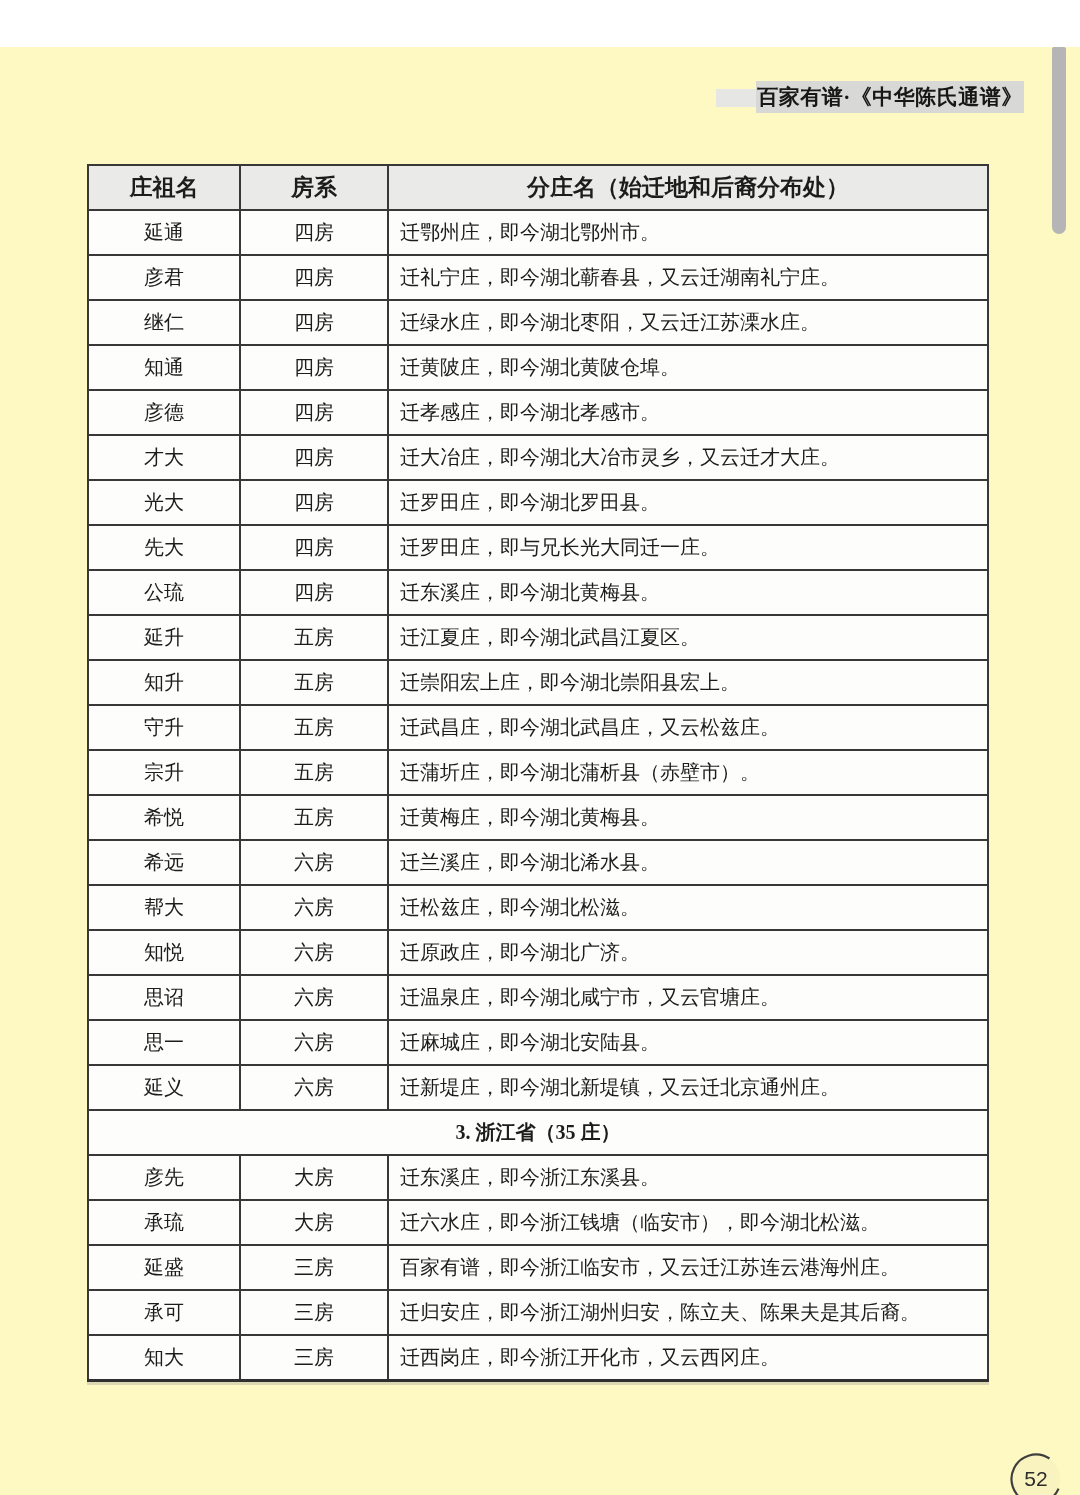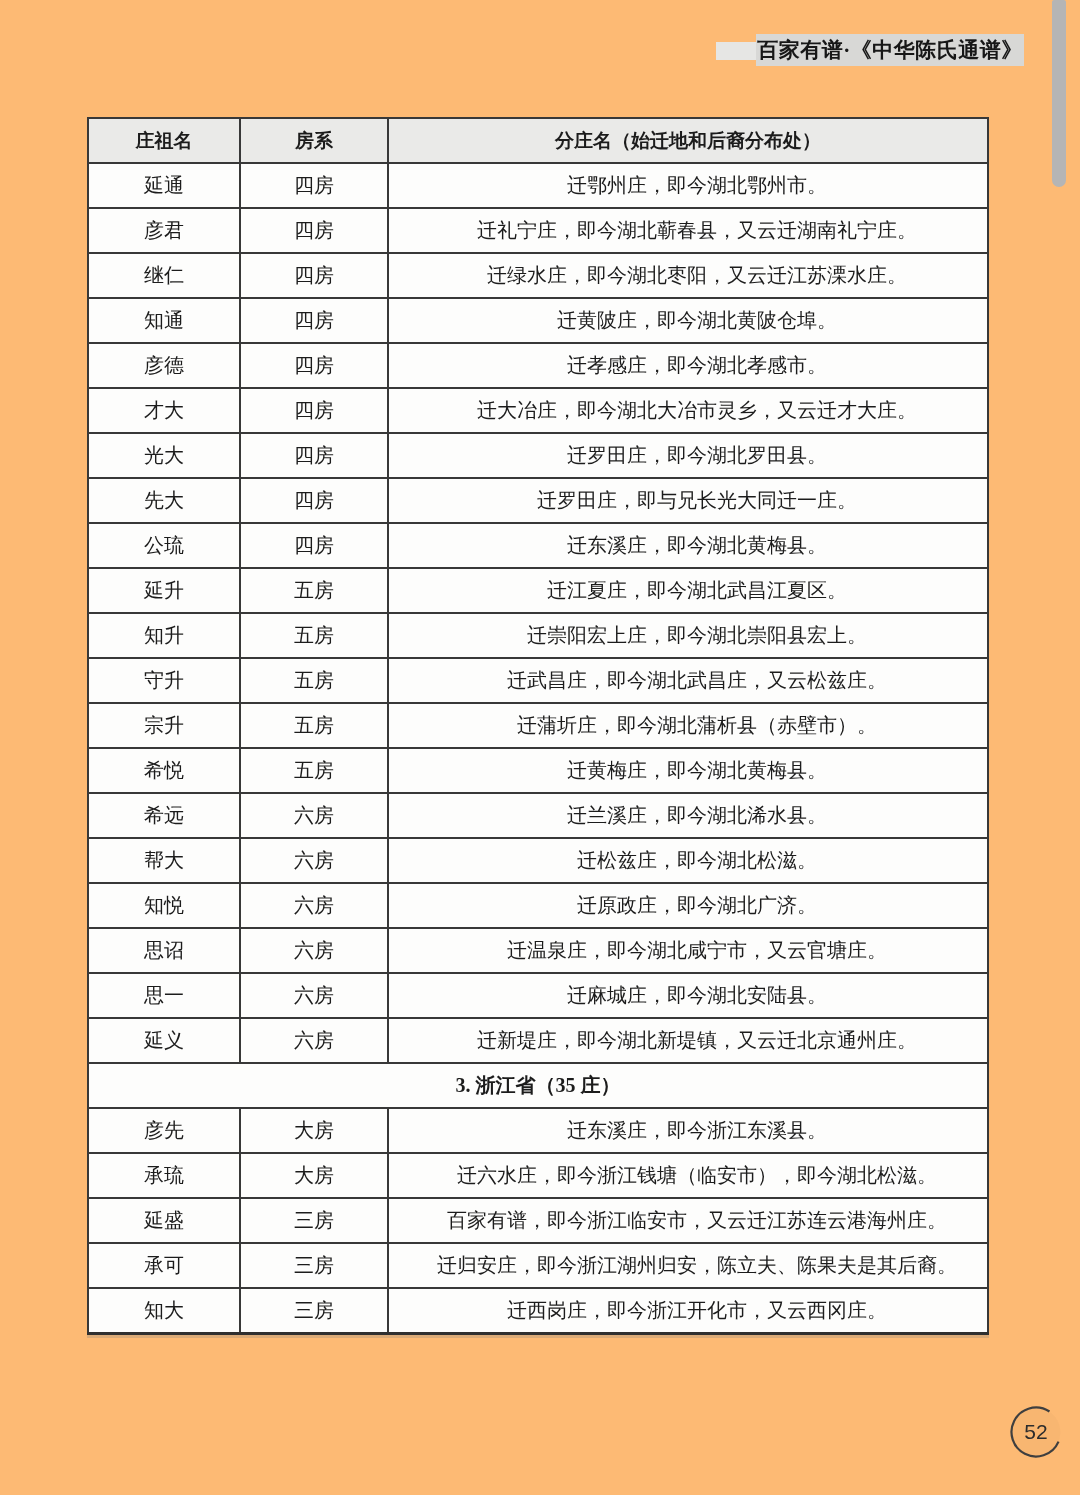--- a/index.html
+++ b/index.html
@@ -6,21 +6,22 @@
   body {
     width:1080px; height:1495px;
     background:#ffffff;
     font-family:"Liberation Serif","DejaVu Serif",serif;
     color:#1c1c1c;
     position:relative;
     overflow:hidden;
   }
   .page {
     position:absolute; inset:0;
-    background:#fdba74;
+    background:#fef9c3;
+    margin-top:47px;
   }
   
   .title-smudge {
     position:absolute; left:716px; top:42px;
     width:44px; height:18px;
     background:#e6e6e4;
   }
   .title-band {
     position:absolute; left:756px; top:34px;
     width:268px; height:32px;
@@ -48,27 +49,27 @@
     border-bottom-width:3px;
     box-shadow:0 3px 0 rgba(130,130,130,0.28);
   }
   table.genealogy th, table.genealogy td {
     border:2px solid #383838;
     overflow:hidden;
     white-space:nowrap;
   }
   table.genealogy thead th {
     height:41px;
-    font-size:19px; font-weight:bold;
+    font-size:23px; font-weight:bold;
     background:#eaeae8;
     text-align:center;
   }
   table.genealogy tbody td { height:41px; font-size:20px; }
   td.cell-name, td.cell-branch { text-align:center; }
-  td.cell-desc { text-align:center; padding:0 8px 0 26px; }
+  td.cell-desc { text-align:left; padding:0 8px 0 11px; }
   tr.section-row td {
     text-align:center; font-weight:bold; font-size:21px;
     background:#fdfdfc;
   }
   
   .page-badge {
     position:absolute; left:1007px; top:1403px;
     width:58px; height:58px;
   }
   .page-badge svg { position:absolute; inset:0; }

